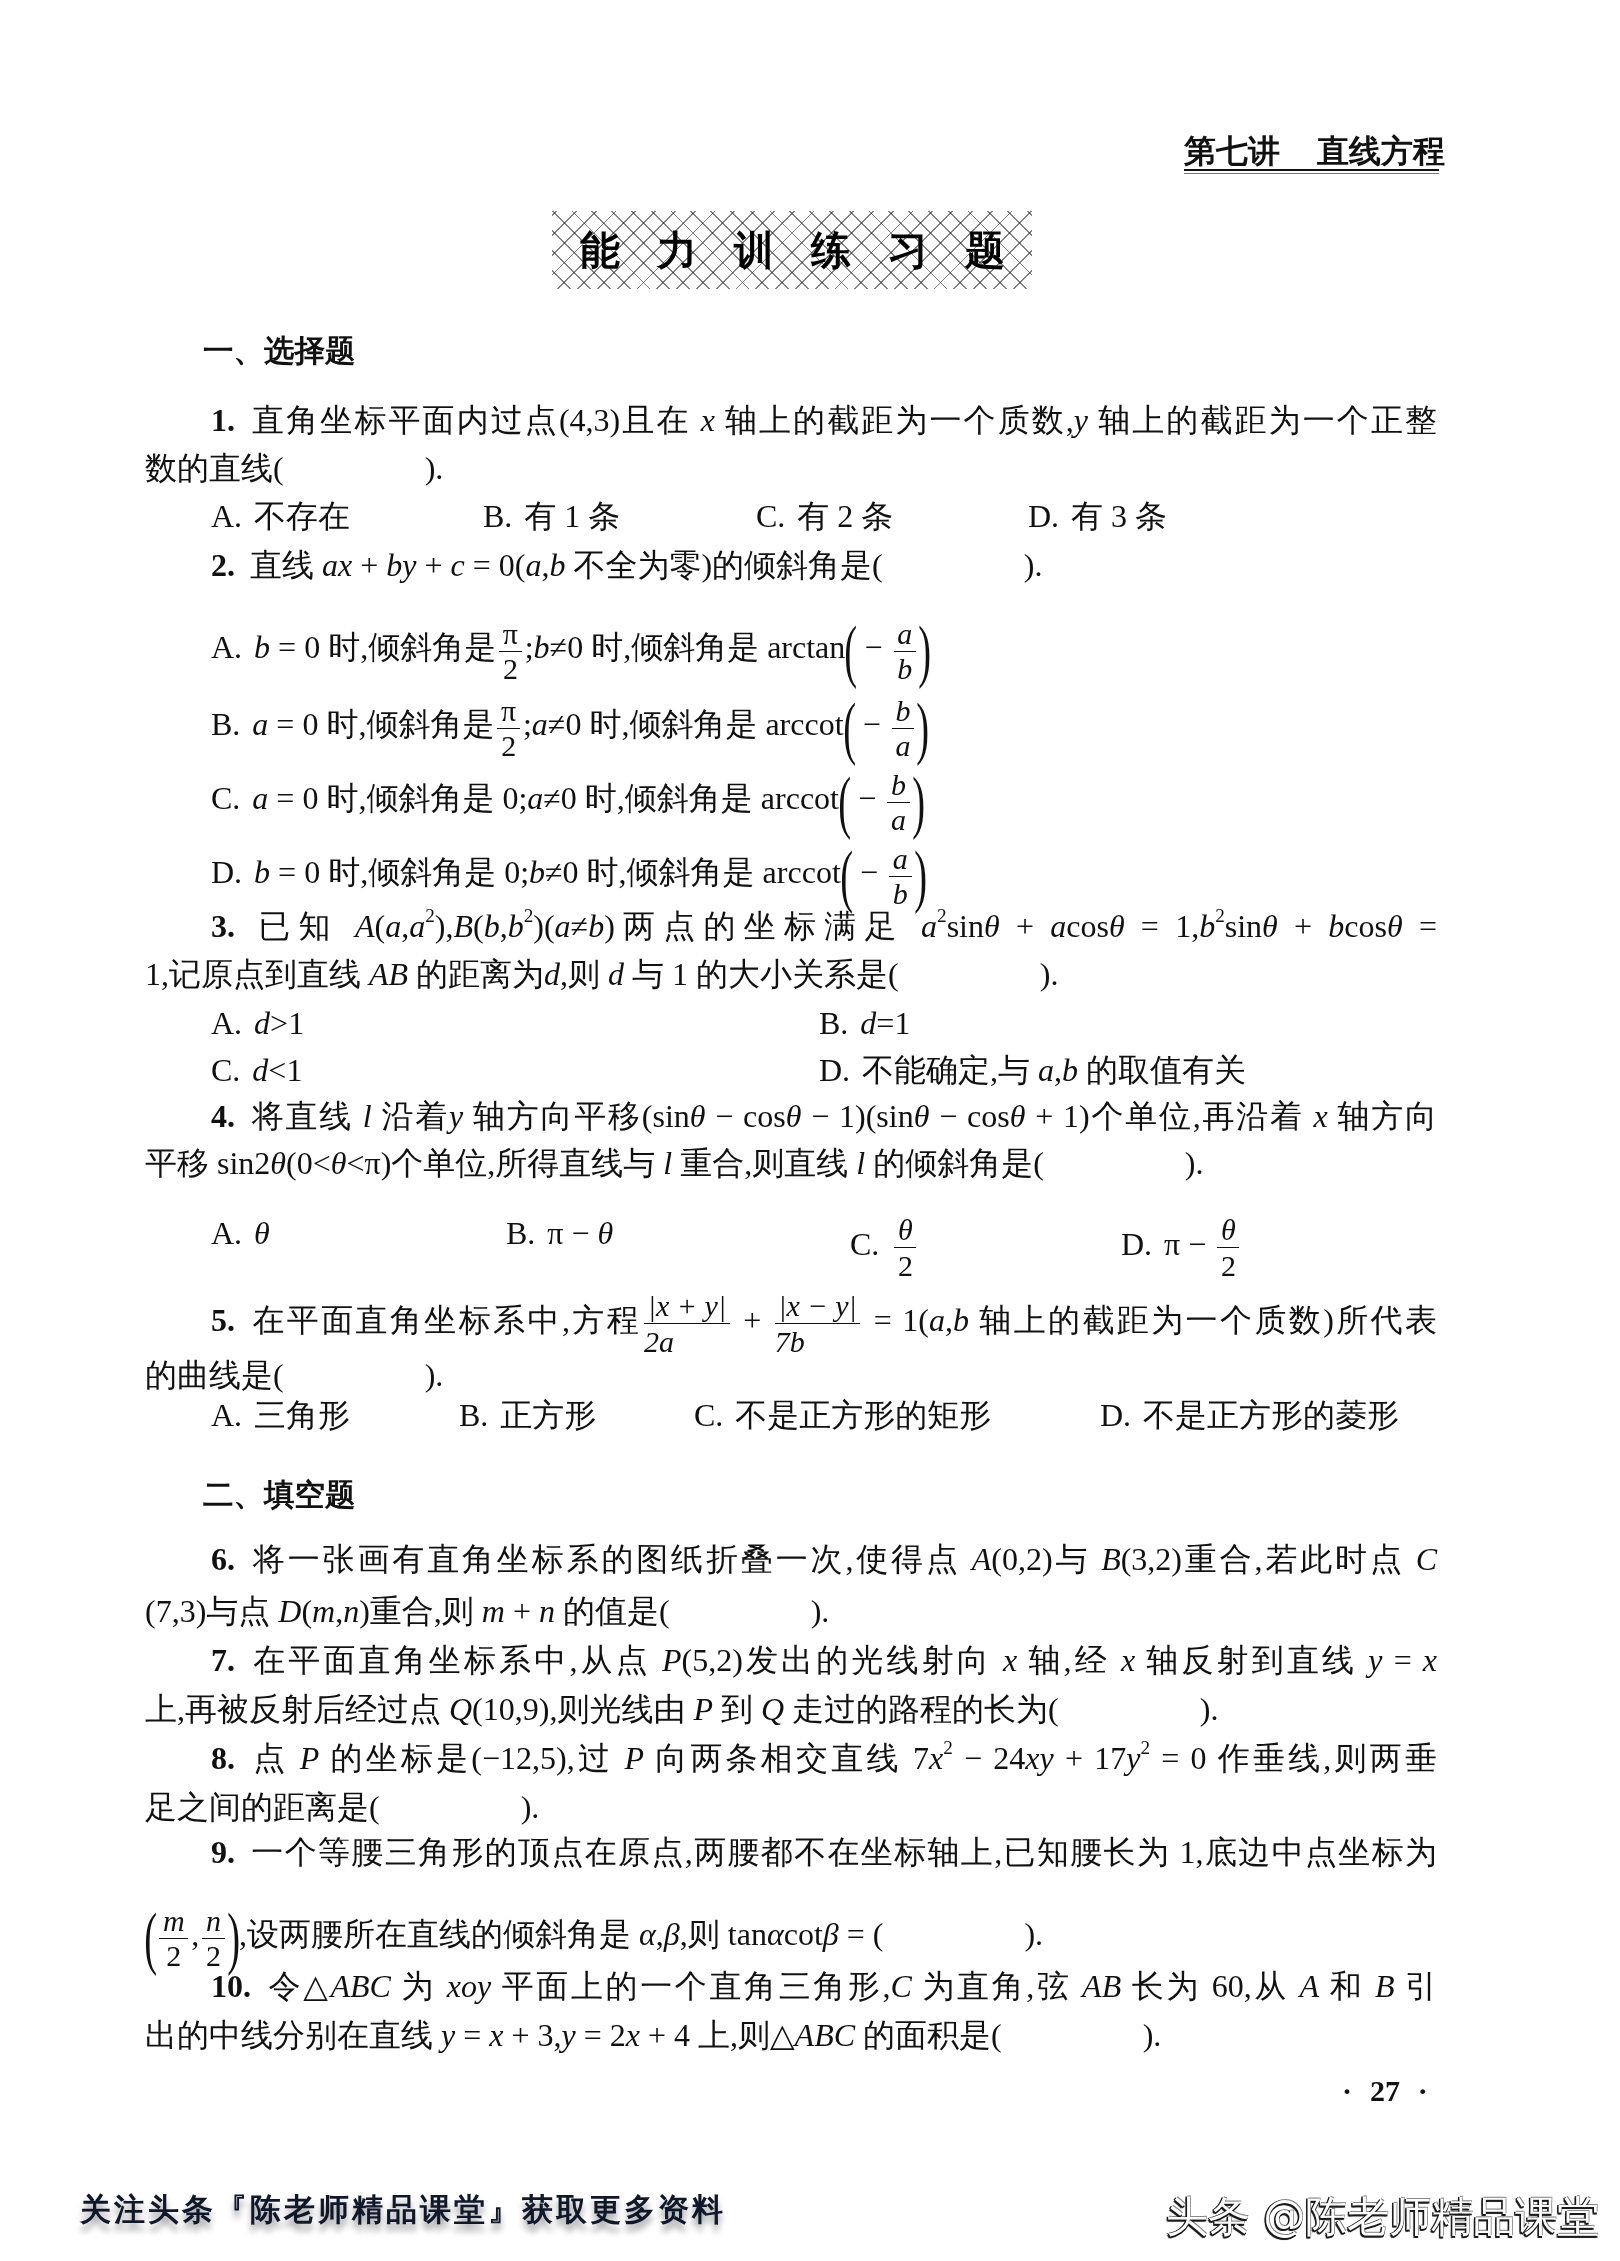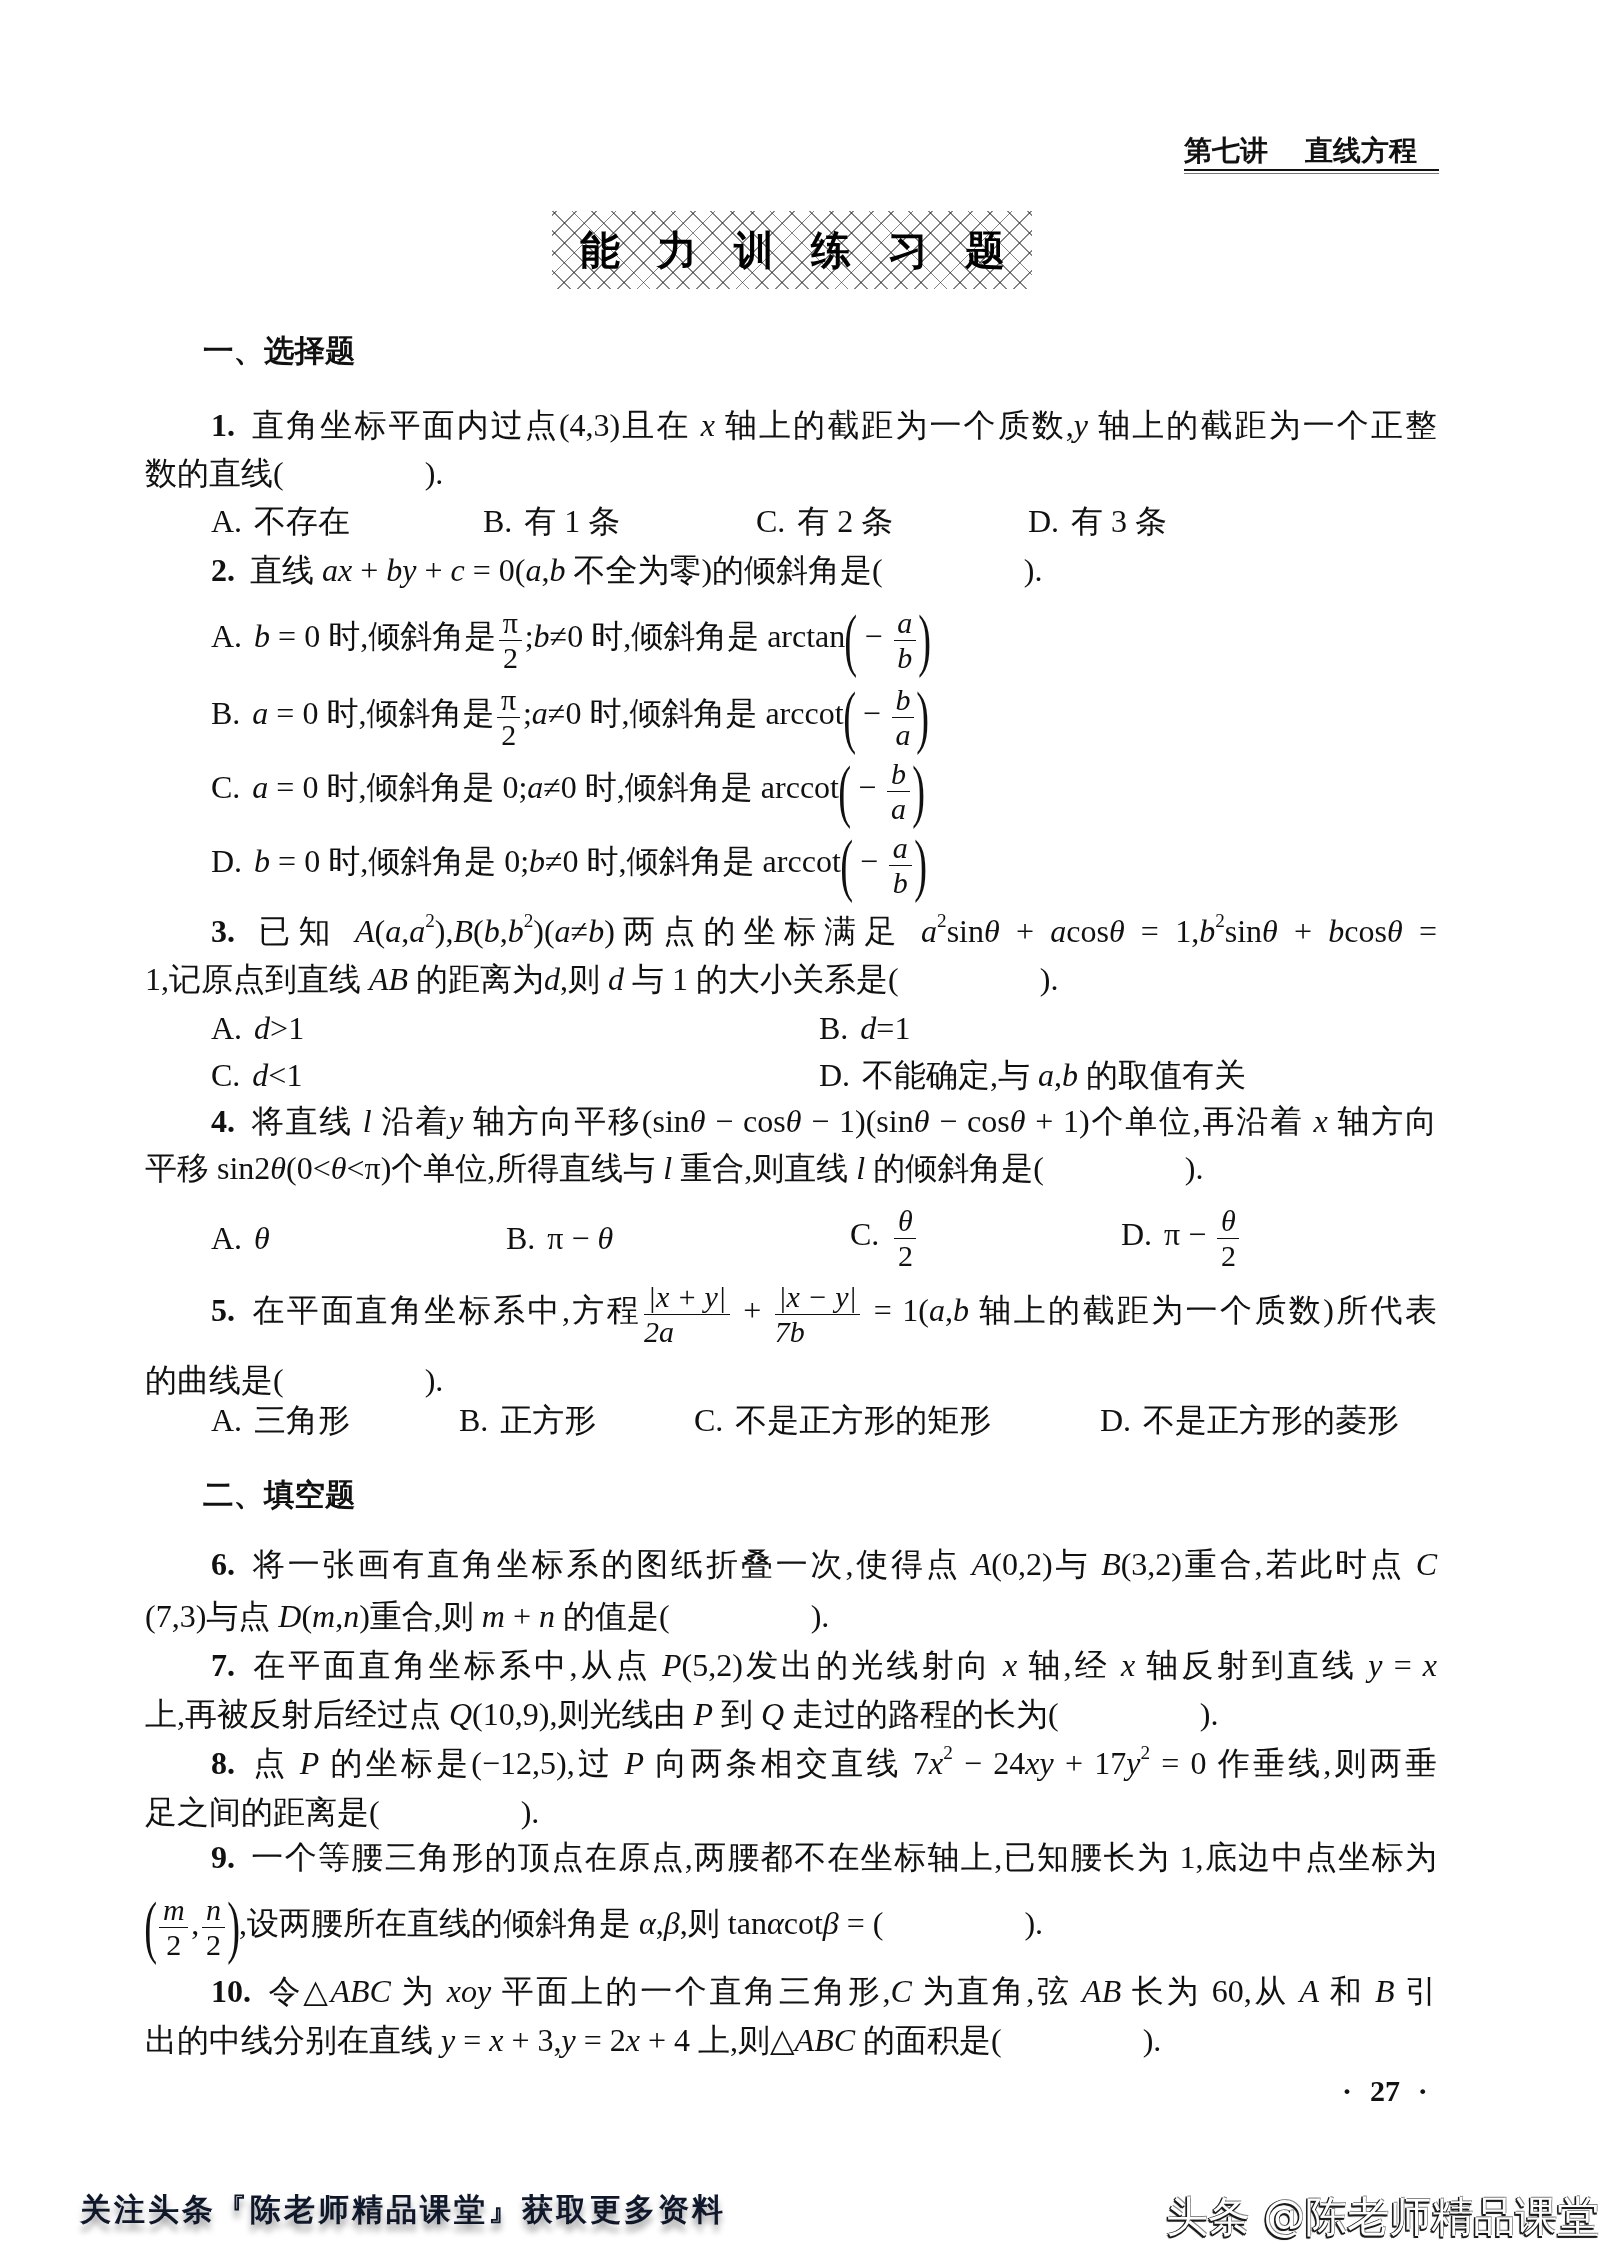--- a/index.html
+++ b/index.html
@@ -3,21 +3,21 @@
   <meta charset="utf-8">
   <style>
     html, body { margin: 0; padding: 0; background: #ffffff; }
     body {
       width: 1620px; height: 2261px; position: relative; overflow: hidden;
       font-family: "Liberation Serif", "DejaVu Serif", serif; color: #111111;
     }
     
     .chapter-header {
       position: absolute; left: 1184px; top: 133px; height: 36px;
-      font-size: 28px; font-weight: bold; line-height: 36px; white-space: nowrap;
+      font-size: 32px; font-weight: bold; line-height: 36px; white-space: nowrap;
       font-family: "DejaVu Serif", "Liberation Serif", serif;
     }
     .chapter-header .gap { display: inline-block; width: 37px; }
     .header-rule { position: absolute; left: 1184px; top: 169px; width: 255px; height: 2.2px; background: #111; }
     .header-rule-thin { position: absolute; left: 1184px; top: 173px; width: 255px; height: 0.7px; background: #777; }
 
     
     .banner {
       position: absolute; left: 552px; top: 211px; width: 480px; height: 78px;
       background-image:
@@ -33,21 +33,21 @@
 
     
     .section-heading {
       position: absolute; left: 203px; height: 48px; line-height: 48px;
       font-size: 30.5px; font-weight: bold; white-space: nowrap;
       font-family: "DejaVu Sans", "Liberation Sans", sans-serif;
     }
 
     
     .line {
-      position: absolute; height: 48px; display: flex; align-items: center;
+      position: absolute; height: 48px; display: flex; align-items: flex-start;
       font-size: 32px; white-space: nowrap;
     }
     .line .in { display: block; width: 100%; line-height: 1.2; }
     .line.just .in { text-align: justify; text-align-last: justify; }
     .qnum { font-weight: bold; margin-right: 15px; }
     .olabel { margin-right: 12px; }
     .m { font-style: italic; }
     .sup { font-size: 0.6em; vertical-align: 0.8em; line-height: 0; }
     .frac {
       display: inline-block; vertical-align: middle; text-align: center;

